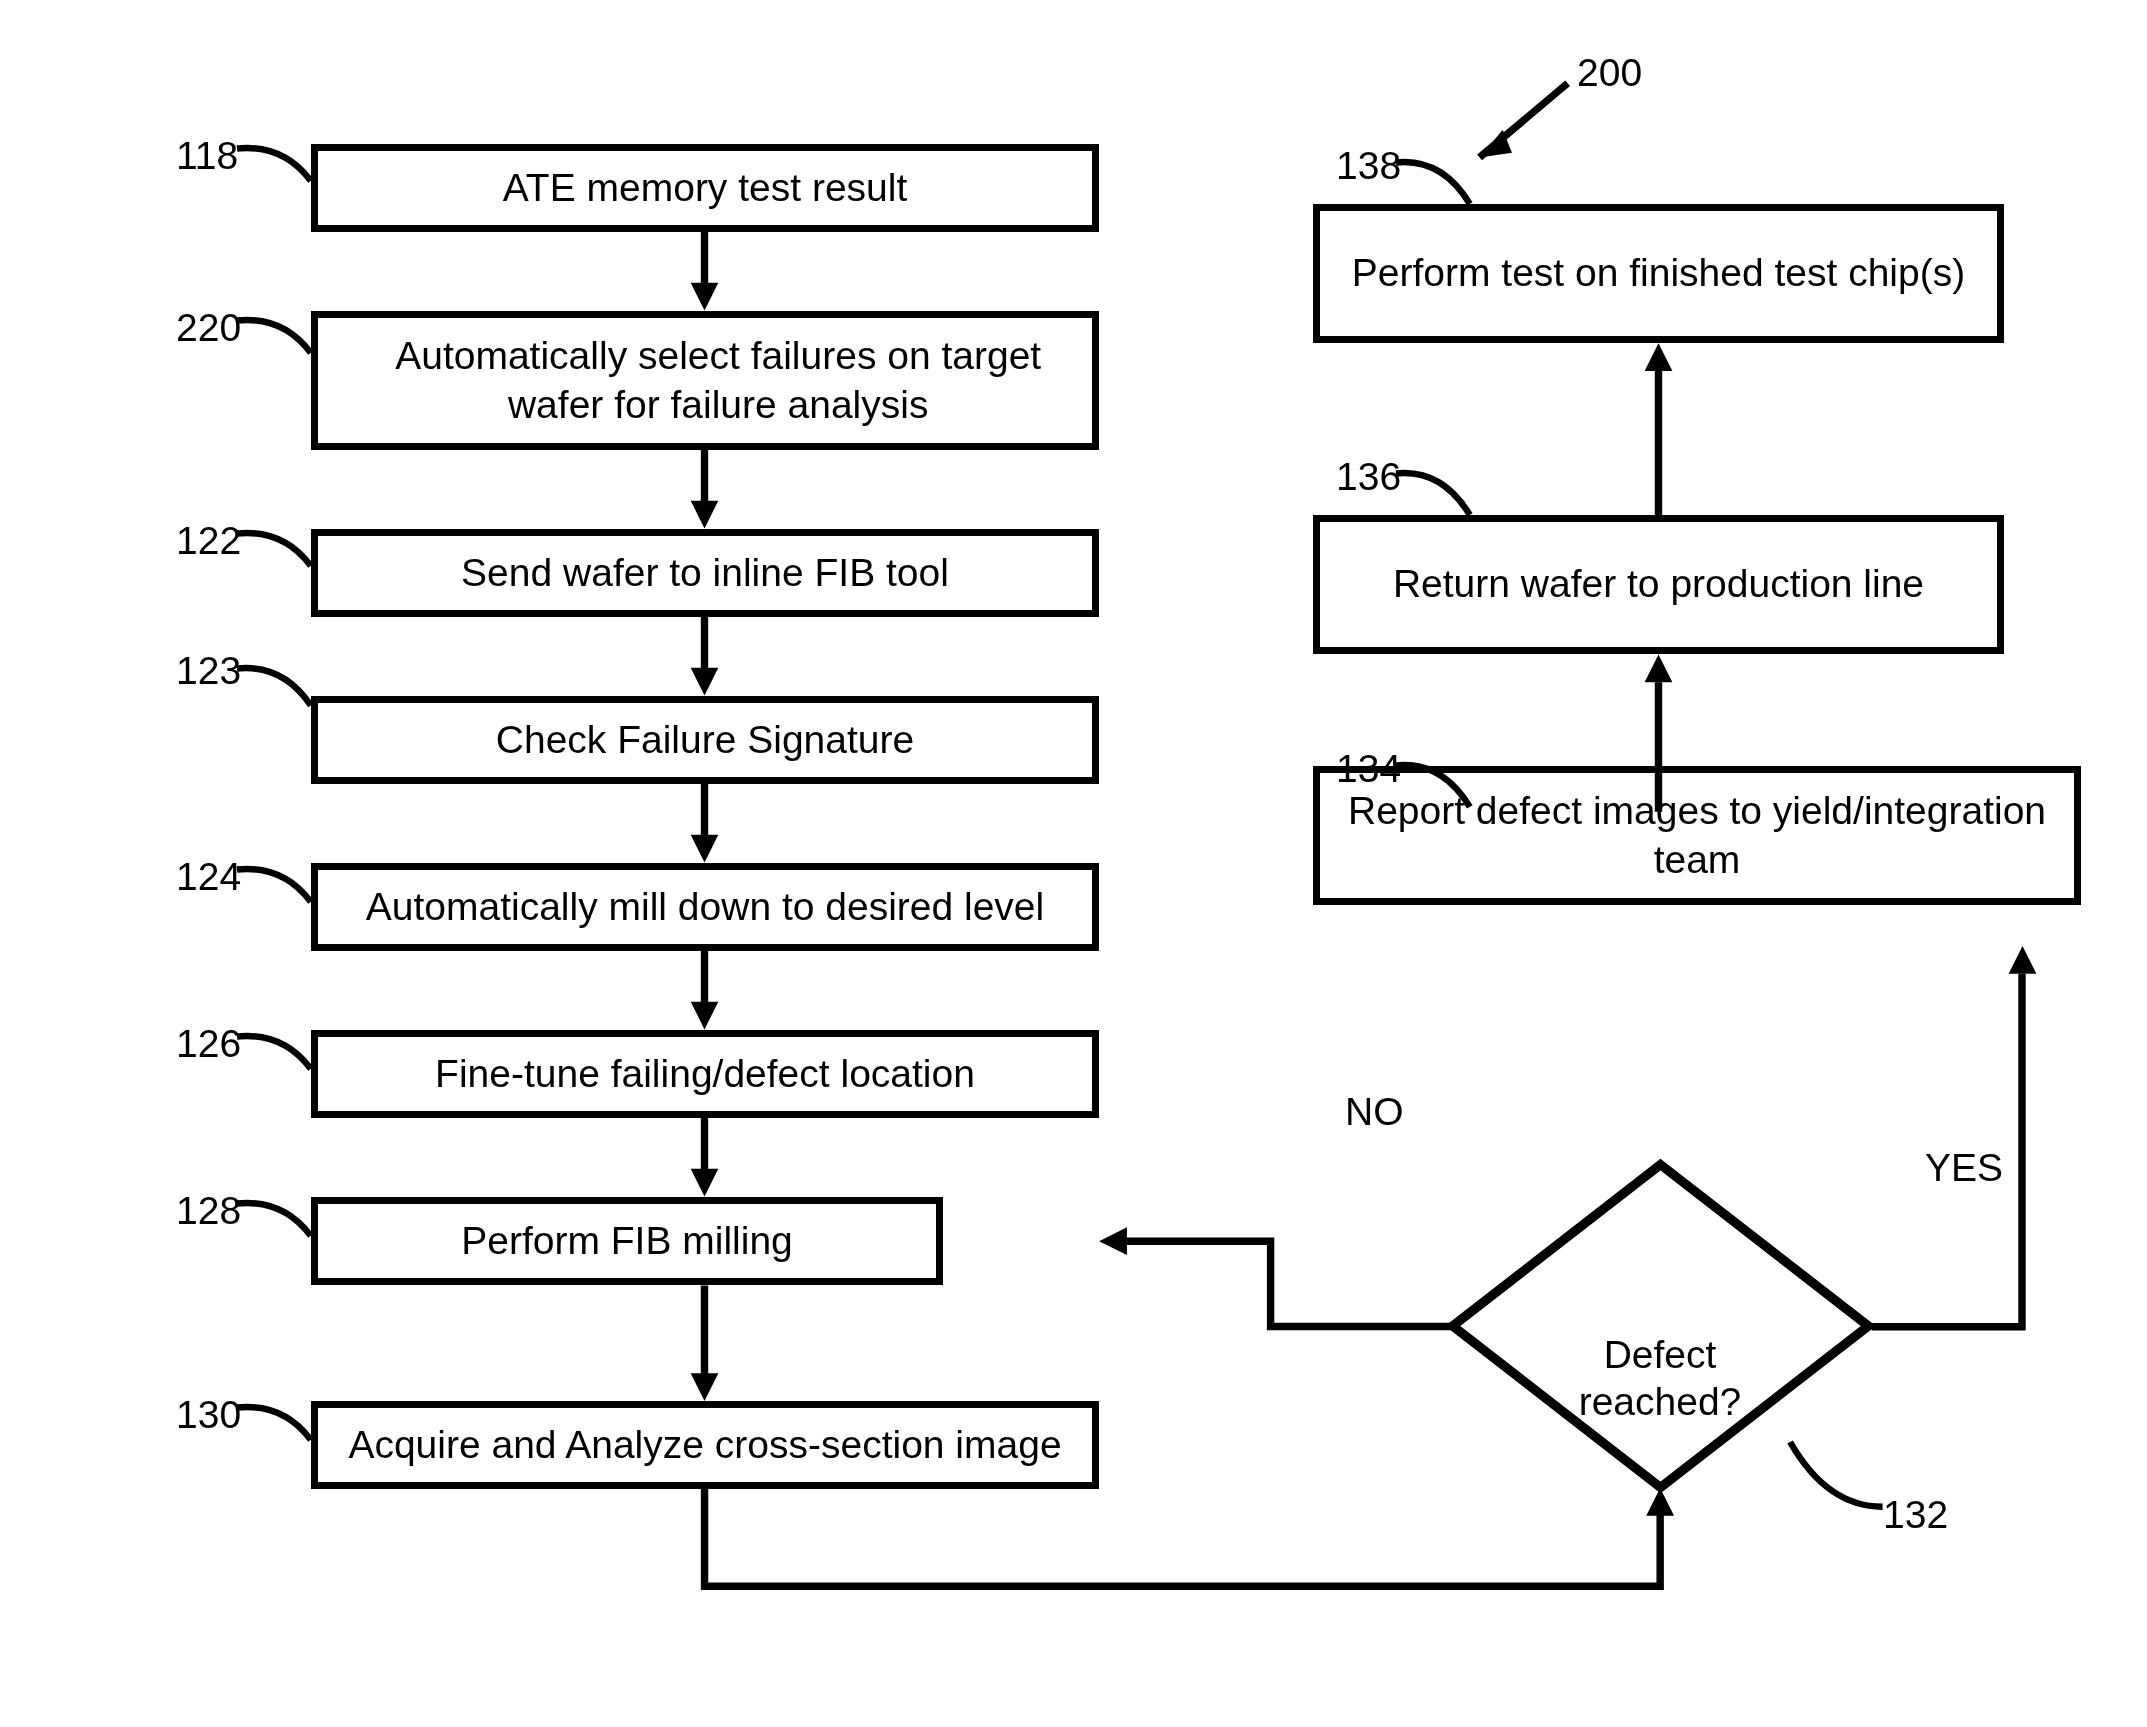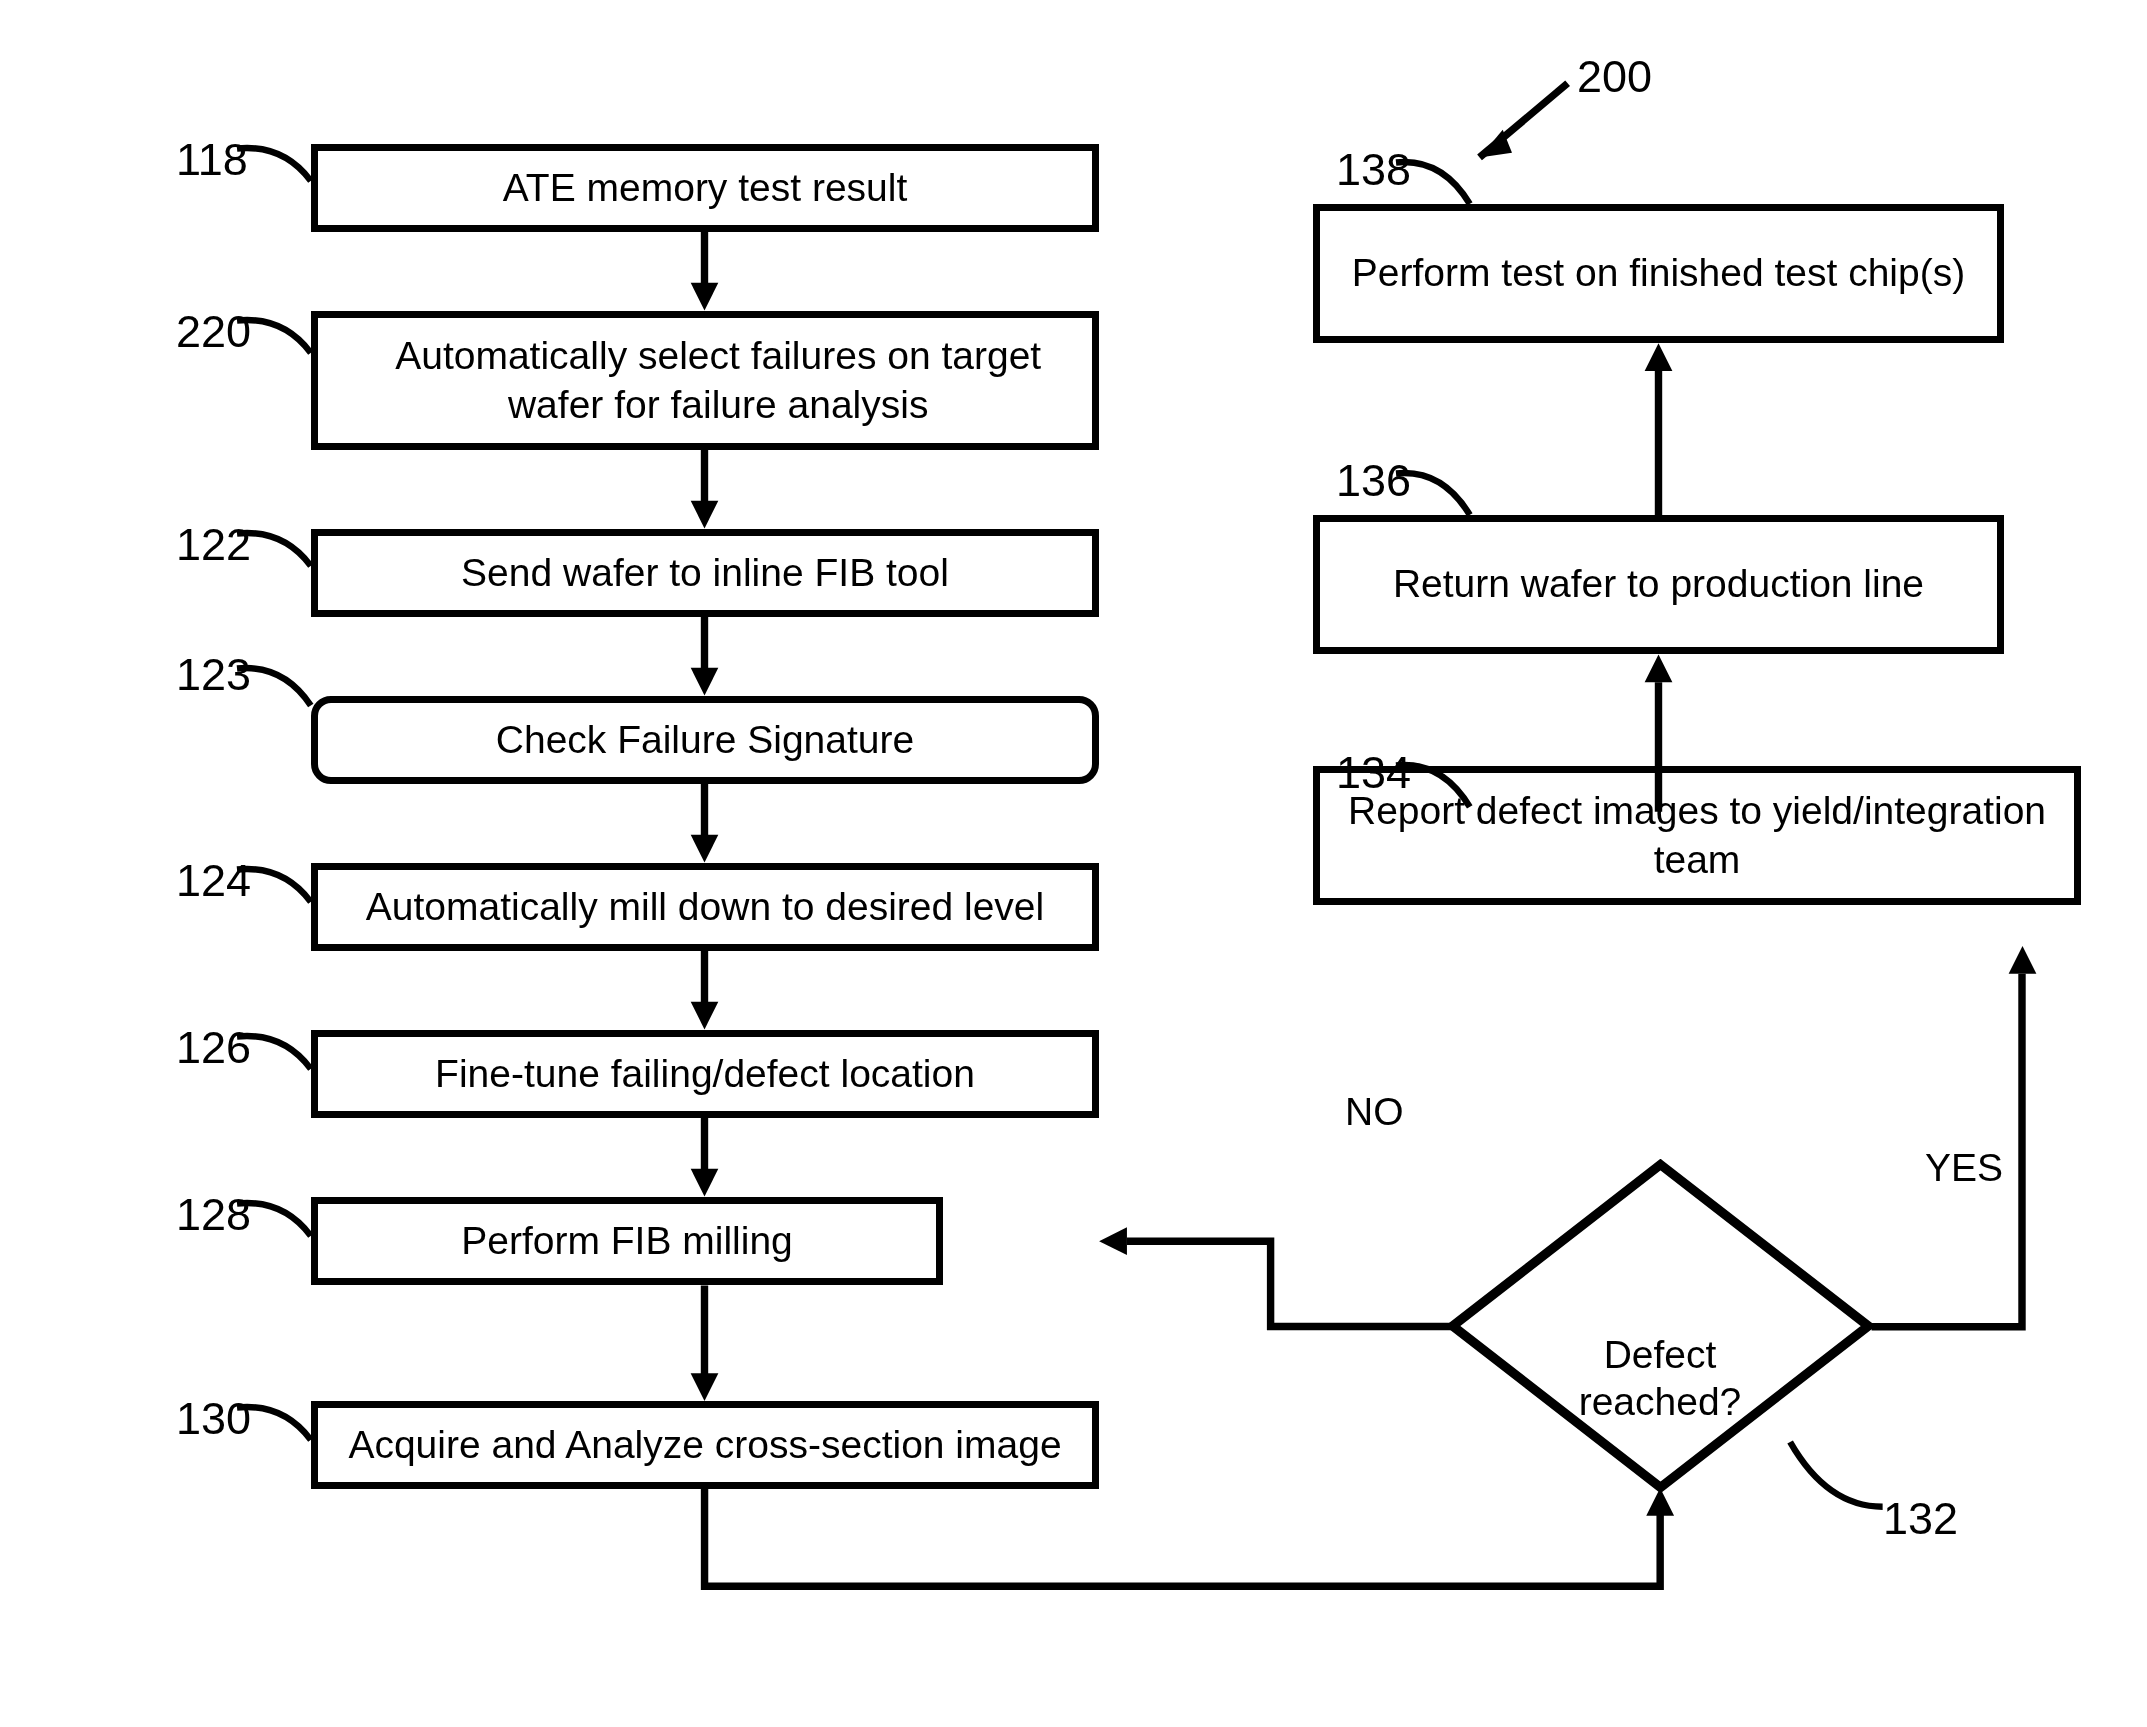--- a/index.html
+++ b/index.html
@@ -17,21 +17,21 @@
     display: flex;
     align-items: center;
     justify-content: center;
     text-align: center;
     font-size: 39px;
     line-height: 1.25;
     padding: 9.3px 18.6px;
   }
   .ref-label {
     position: absolute;
-    font-size: 45px;
+    font-size: 39px;
   }
   .diamond {
     position: absolute;
   }
   .diamond svg { display:block; }
   .diamond-text {
     position: absolute;
     font-size: 39px;
     text-align: center;
     line-height: 1.2;
@@ -54,21 +54,21 @@
 </div>
 
 <div class="node-box" style="left:311px; top:311px; width:788px; height:139px;padding-left:45px;">
   <span>Automatically select failures on target wafer for failure analysis</span>
 </div>
 
 <div class="node-box" style="left:311px; top:529px; width:788px; height:88px;">
   <span>Send wafer to inline FIB tool</span>
 </div>
 
-<div class="node-box" style="left:311px; top:696px; width:788px; height:88px;border-radius:20px;">
+<div class="node-box" style="left:311px; top:696px; width:788px; height:88px;">
   <span>Check Failure Signature</span>
 </div>
 
 <div class="node-box" style="left:311px; top:863px; width:788px; height:88px;">
   <span>Automatically mill down to desired level</span>
 </div>
 
 <div class="node-box" style="left:311px; top:1030px; width:788px; height:88px;">
   <span>Fine-tune failing/defect location</span>
 </div>

